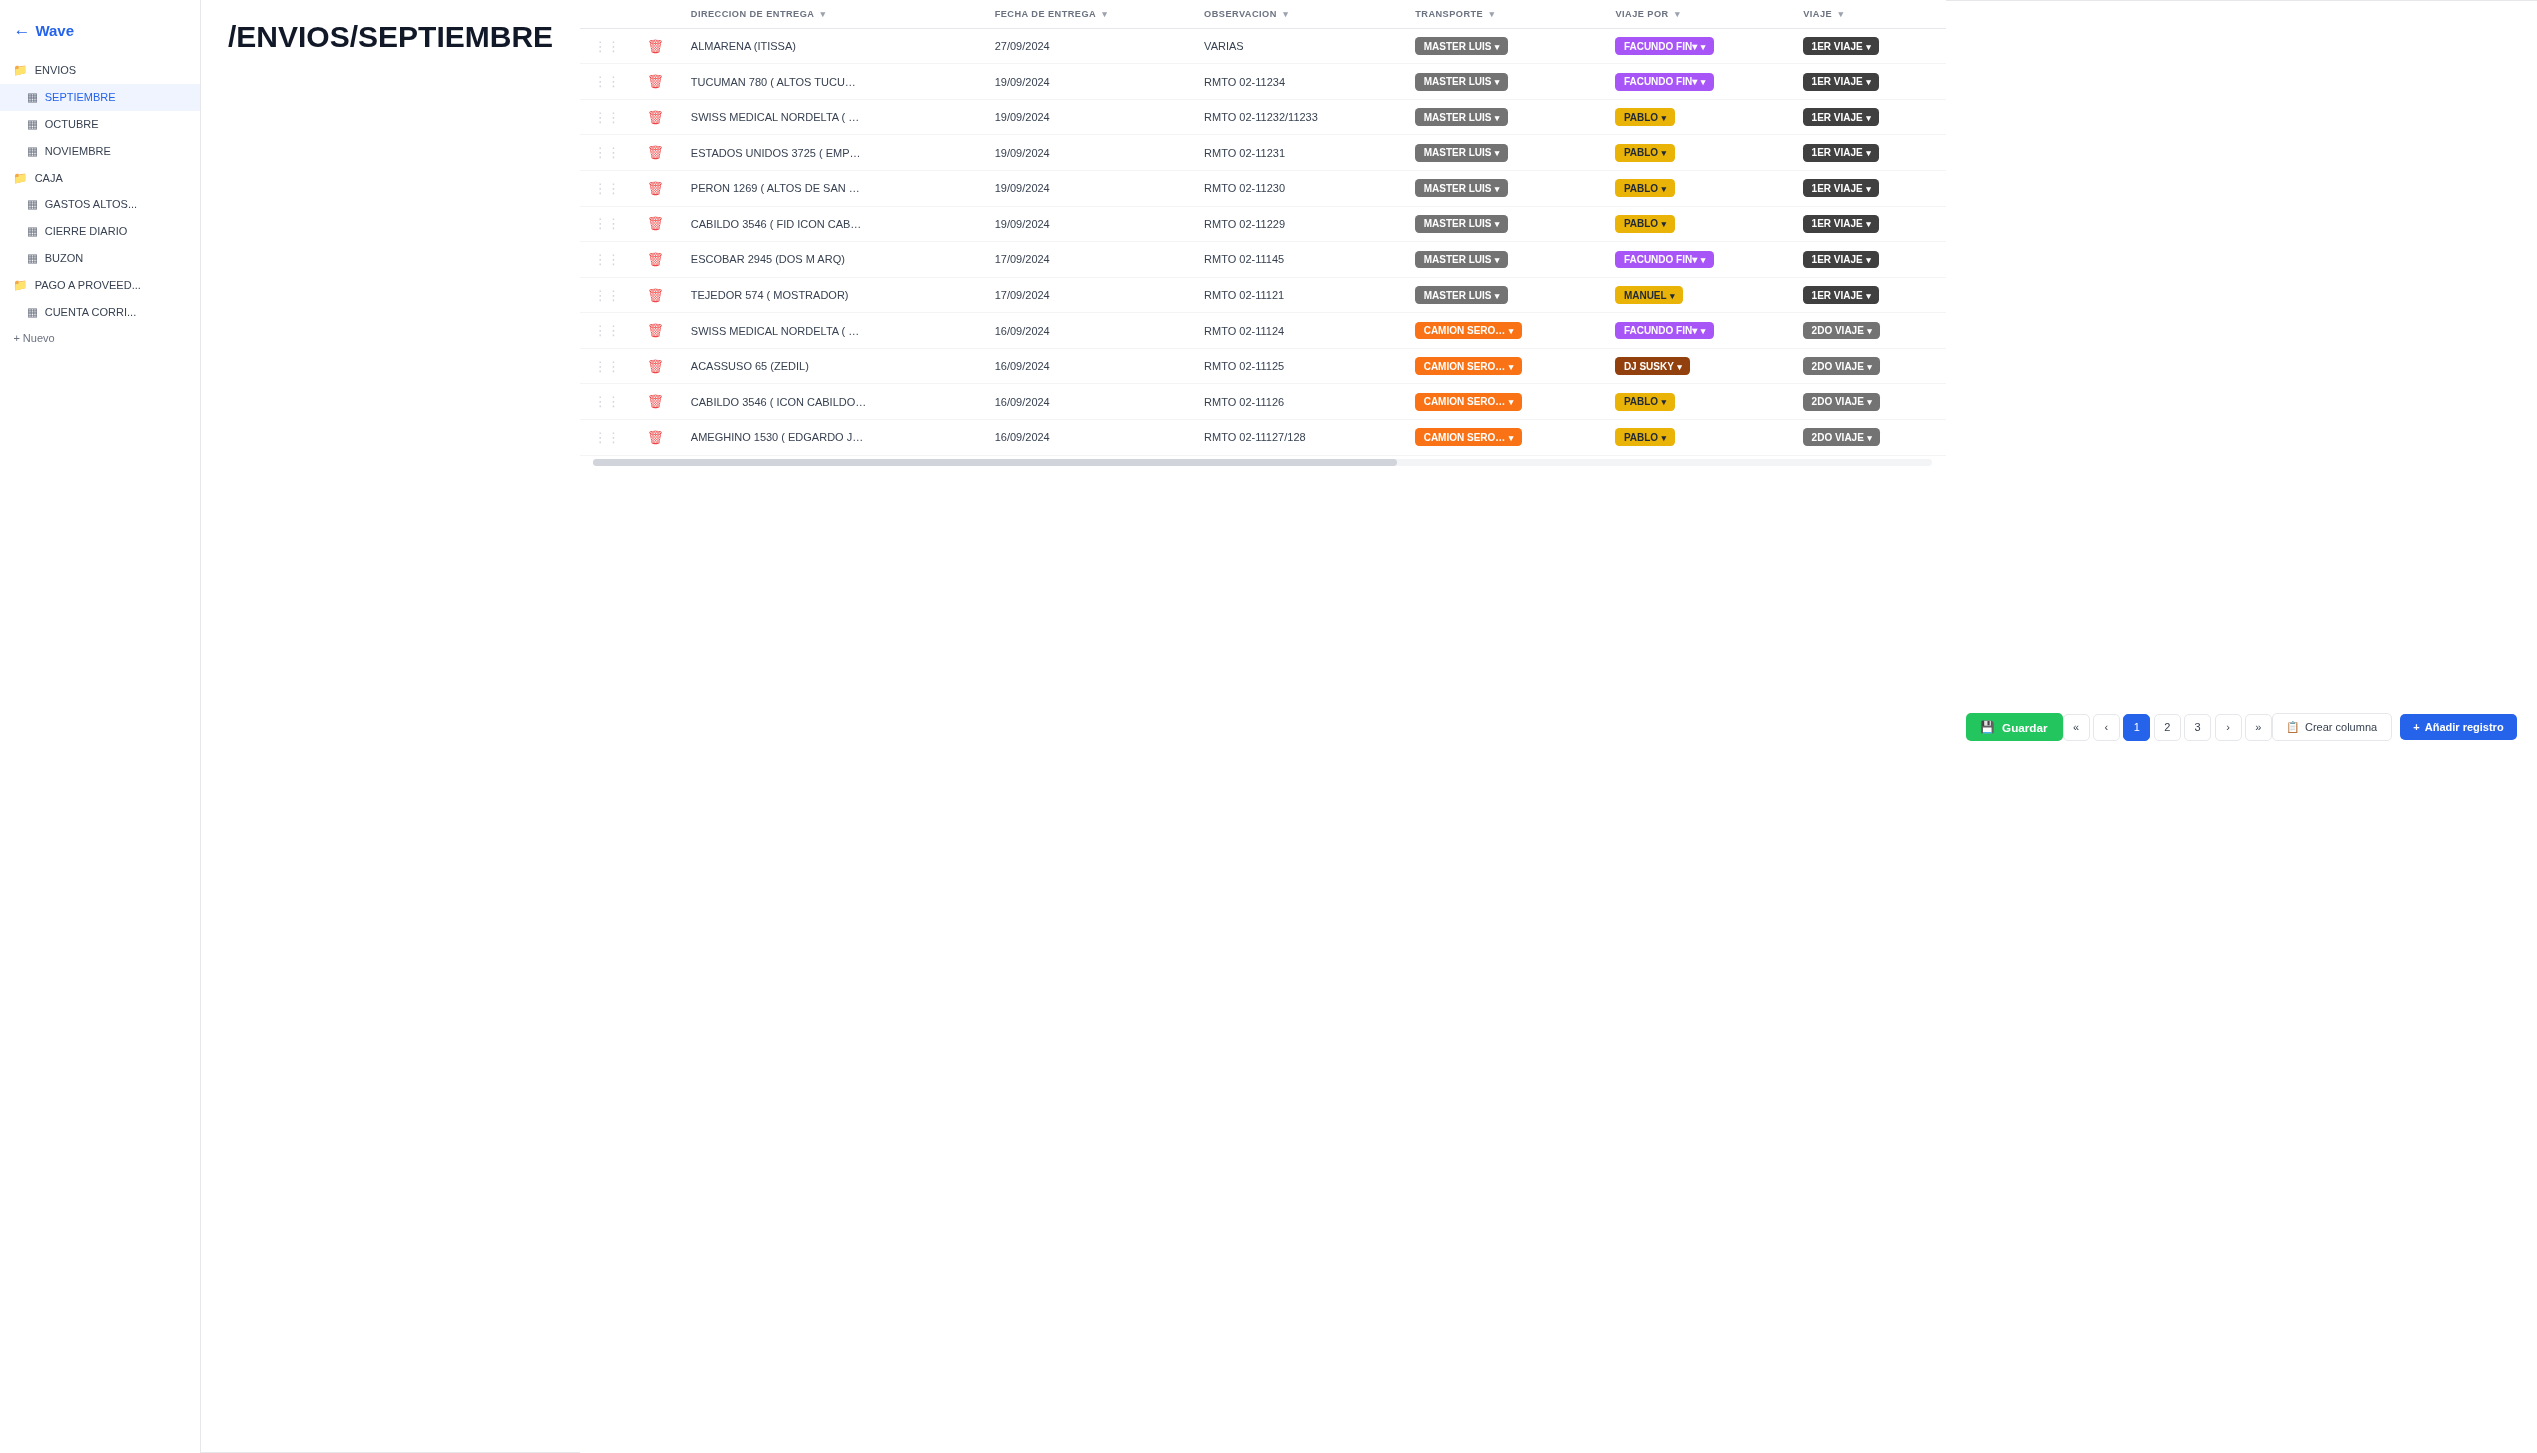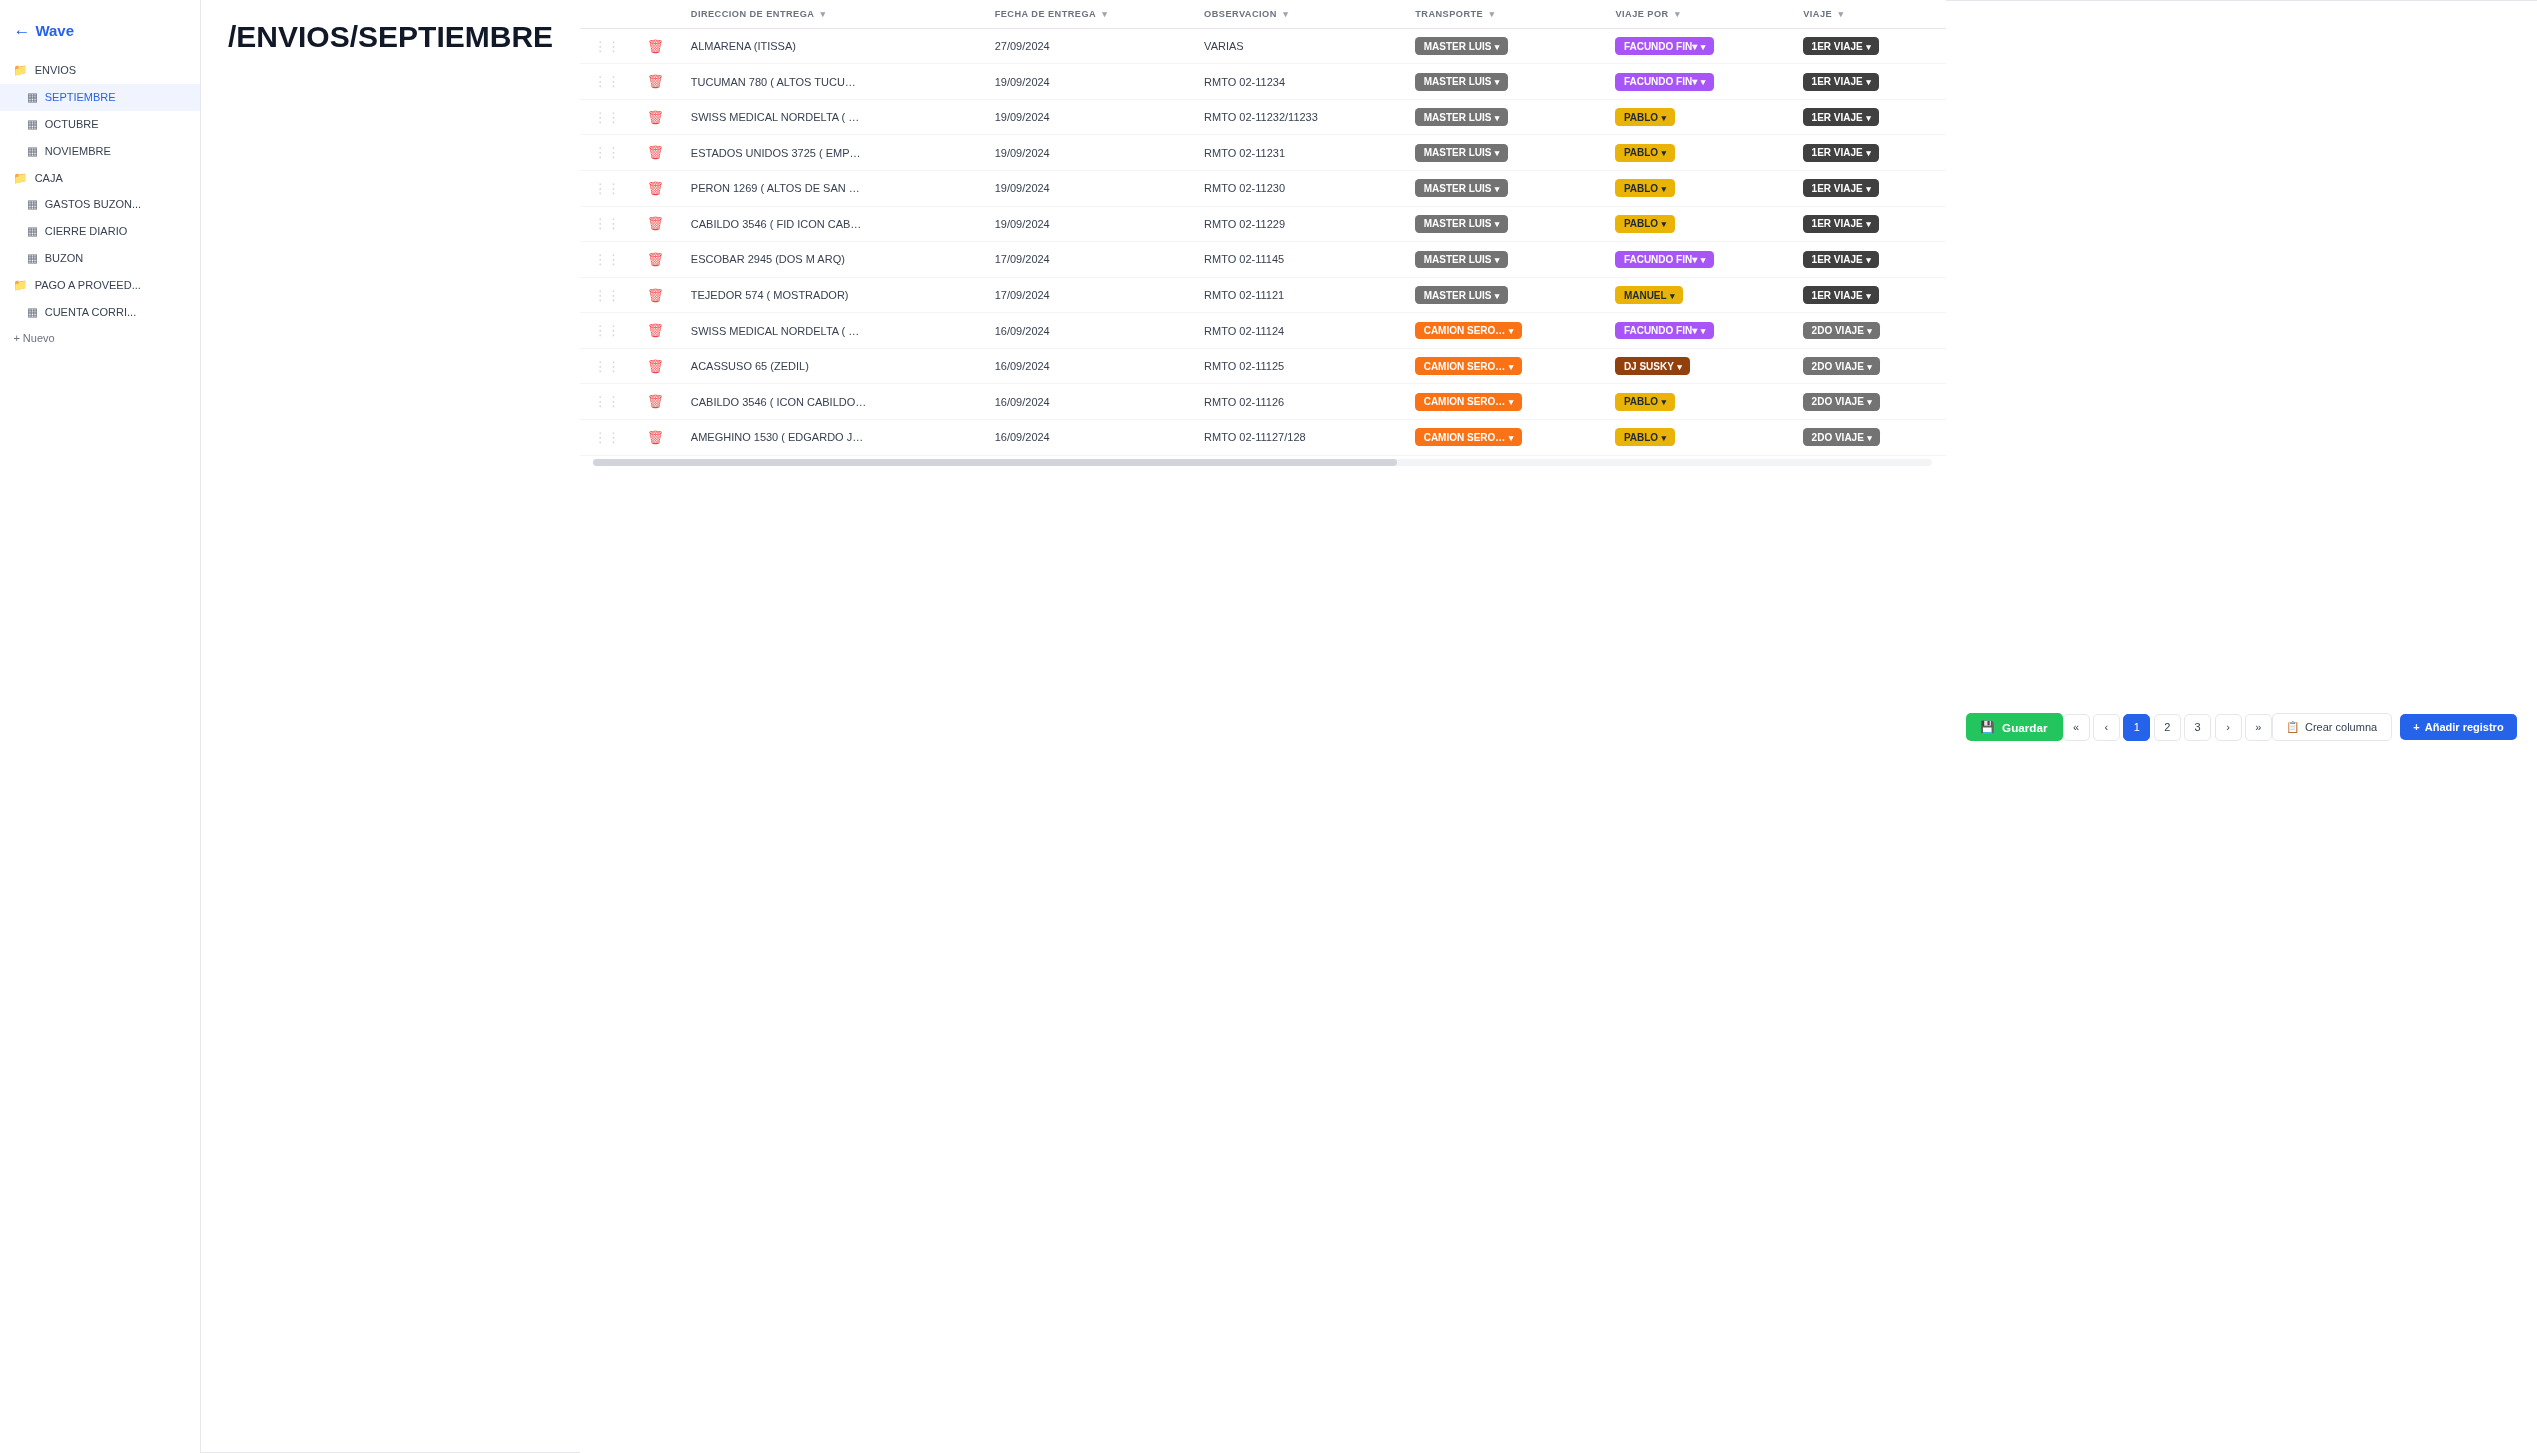--- a/index.html
+++ b/index.html
@@ -237,21 +237,21 @@
     <span class="item-dots">···</span>
   </div>
 
   <div class="sidebar-folder">
     <span class="item-icon">📁</span>
     <span class="item-label">CAJA</span>
     <span class="item-dots">···</span>
   </div>
   <div class="sidebar-item child">
     <span class="item-icon">▦</span>
-    <span class="item-label">GASTOS BUZON...</span>
+    <span class="item-label">GASTOS ALTOS...</span>
     <span class="item-dots">···</span>
   </div>
   <div class="sidebar-item child">
     <span class="item-icon">▦</span>
     <span class="item-label">CIERRE DIARIO</span>
     <span class="item-dots">···</span>
   </div>
   <div class="sidebar-item child">
     <span class="item-icon">▦</span>
     <span class="item-label">BUZON</span>

